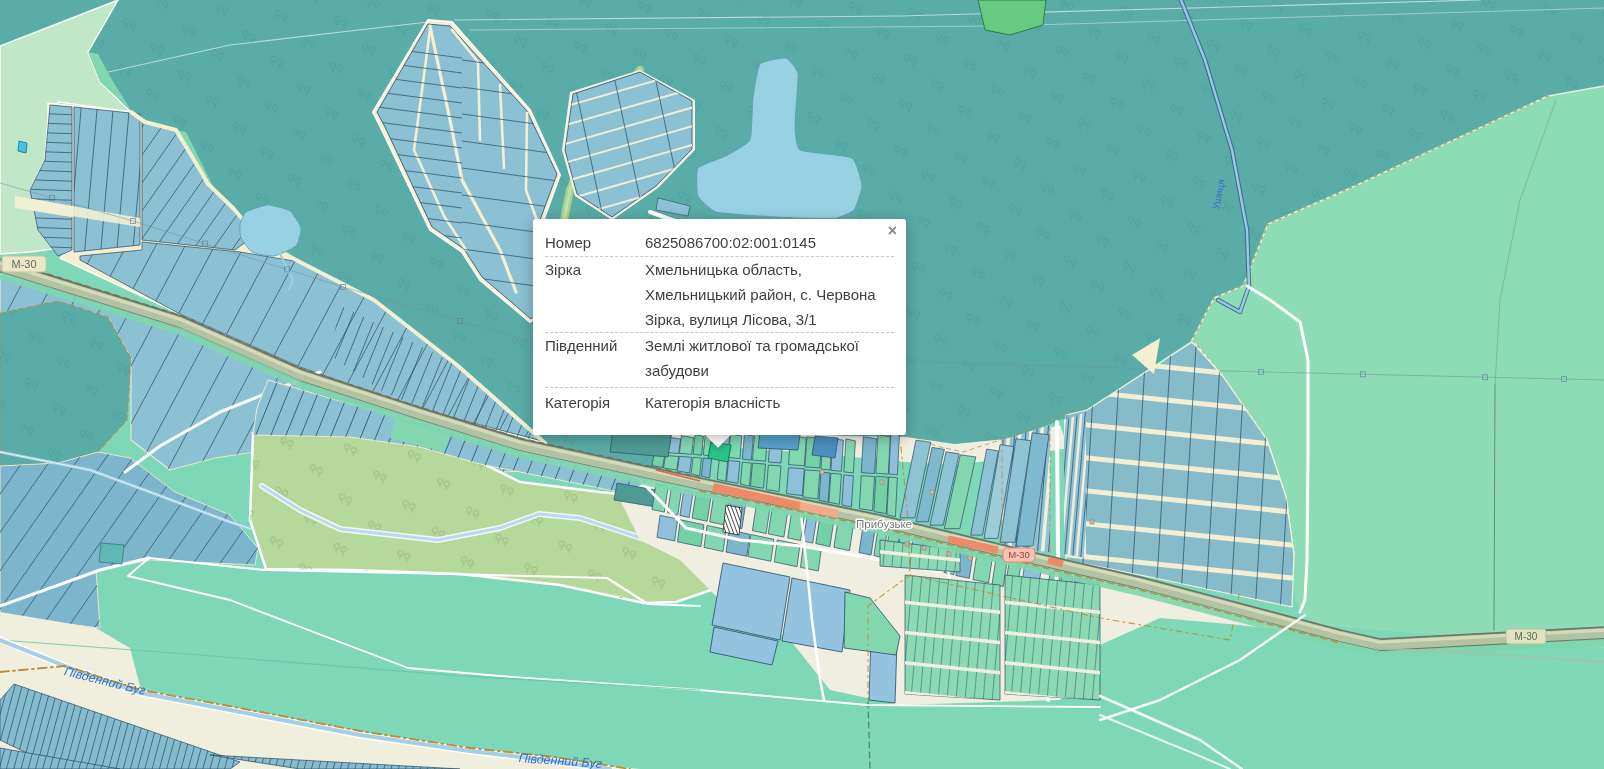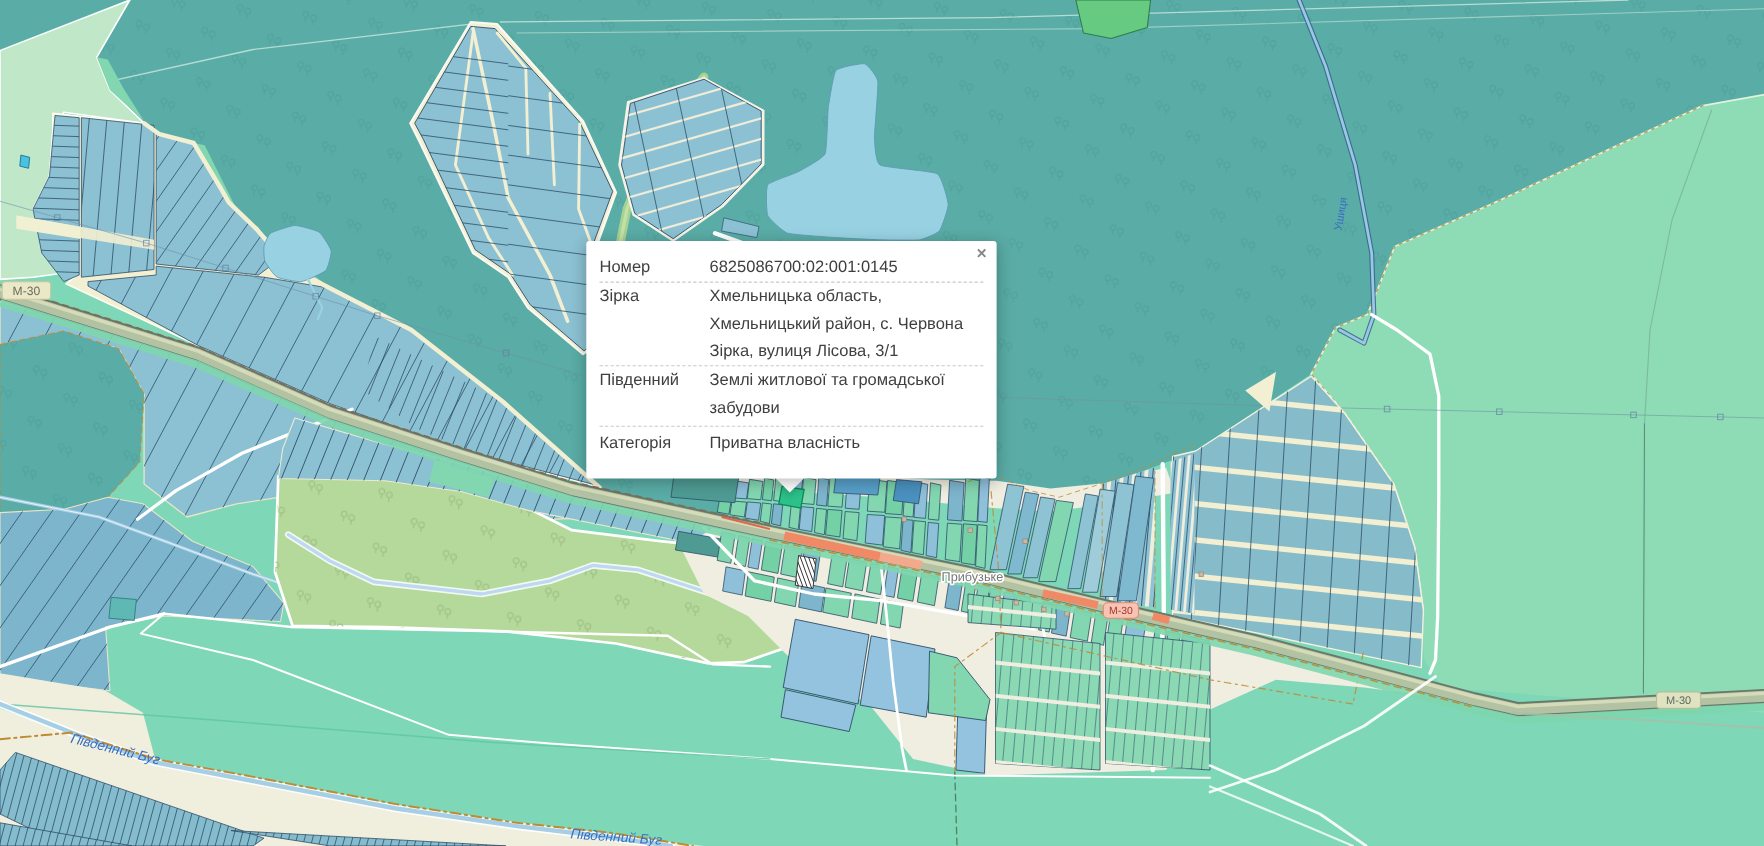--- a/index.html
+++ b/index.html
@@ -949,15 +949,15 @@
       <span>Хмельницька область,<br>Хмельницький район, с. Червона<br>Зірка, вулиця Лісова, 3/1</span>
     </div>
   <div class="sep" style="top:113px"></div>
   <div class="row" style="top:114px">
       <b>Південний</b>
       <span>Землі житлової та громадської<br>забудови</span>
     </div>
   <div class="sep" style="top:168px"></div>
   <div class="row" style="top:171px">
       <b>Категорія</b>
-      <span>Приватна власність</span>
+      <span>Категорія власність</span>
     </div>
 </div>
 
 </body></html>

